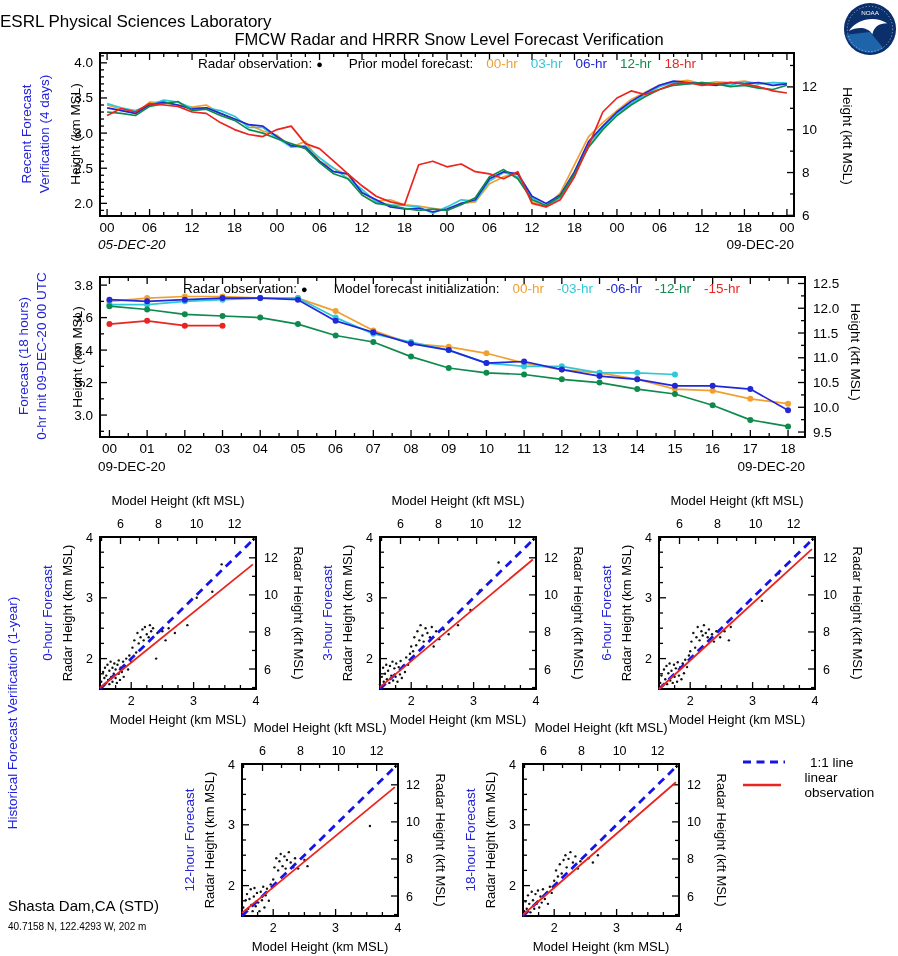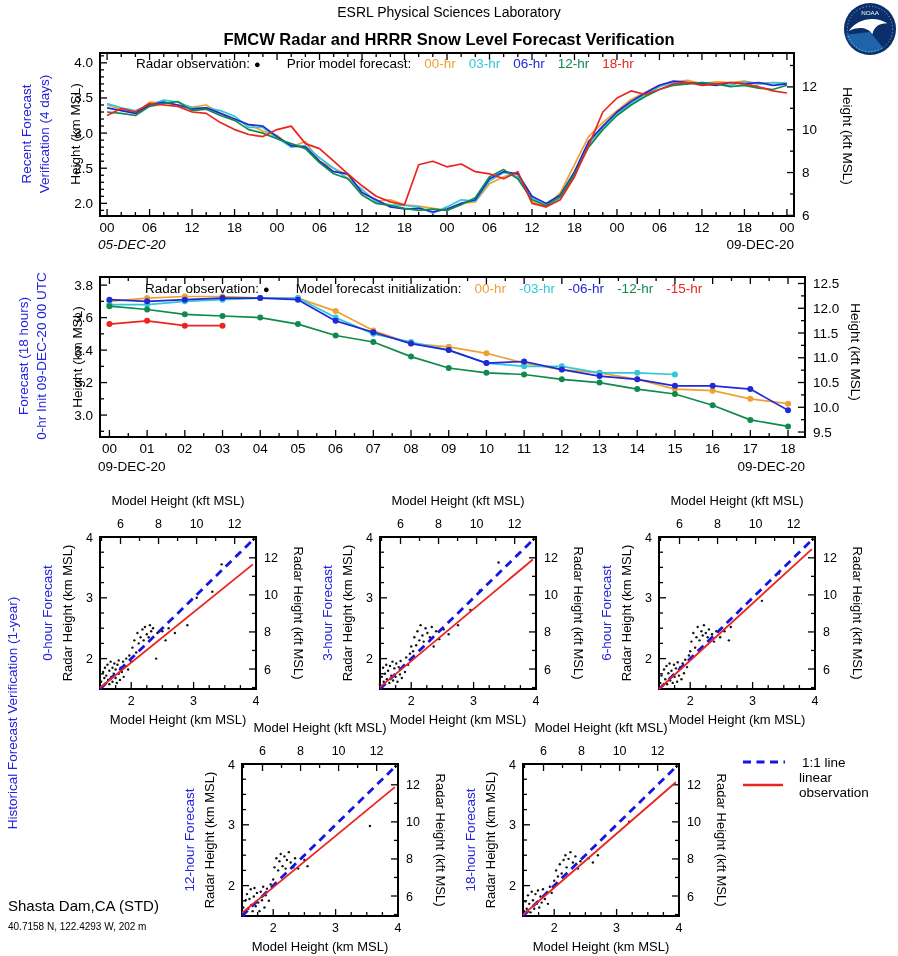--- a/index.html
+++ b/index.html
@@ -1,35 +1,35 @@
 <!DOCTYPE html>
 <html><head>
 <meta charset="utf-8">
 <style>
   html,body{margin:0;padding:0;background:#fff;}
   .page{position:relative;width:898px;height:956px;background:#fff;overflow:hidden;
         font-family:"Liberation Sans",sans-serif;color:#000;}
   .abs{position:absolute;}
-  .title{width:100%;text-align:center;font-size:14px;top:4px;left:0;}
-  .subtitle{width:100%;text-align:center;font-size:16.5px;top:30px;left:0;font-weight:bold;}
+  .title{width:100%;text-align:left;font-size:17px;top:12px;left:0;}
+  .subtitle{width:100%;text-align:center;font-size:16.5px;top:30px;left:0;}
   .rot{display:flex;align-items:center;justify-content:center;text-align:center;}
   .rccw{transform:rotate(-90deg);}
   .rcw{transform:rotate(90deg);}
   .bluelab{color:#2222dd;font-size:13.5px;line-height:1.3;}
   .axlab{font-size:13.5px;}
-  .leg{font-size:13.5px;white-space:nowrap;text-align:left;margin-left:36px;}
+  .leg{font-size:13.5px;white-space:nowrap;text-align:center;}
   .leg .dot{font-size:11px;padding:0 4px;}
   .leg .gap{display:inline-block;width:22px;}
   .leg .item{margin-left:13px;font-weight:bold;}
   .leg .pfx{font-weight:normal;}
   .dates{font-size:13.5px;}
   .station1{font-size:15px;}
   .station2{font-size:10px;text-align:center;}
   .histleg{display:flex;flex-direction:column;gap:3px;font-size:13.5px;}
-  .histleg .row{display:flex;align-items:center;gap:16px;height:20px;}
+  .histleg .row{display:flex;align-items:center;gap:24px;height:20px;}
   svg{display:block;}
 </style>
 </head>
 <body>
 <div class="page">
 
 <div class="abs title">ESRL Physical Sciences Laboratory</div>
 <div class="abs subtitle">FMCW Radar and HRRR Snow Level Forecast Verification</div>
 <svg class="abs" style="left:843px;top:2px;" width="54" height="54" viewBox="0 0 56 56">
   <circle id="logo-circle" cx="28" cy="28" r="27" fill="#0b2f6b"></circle>

